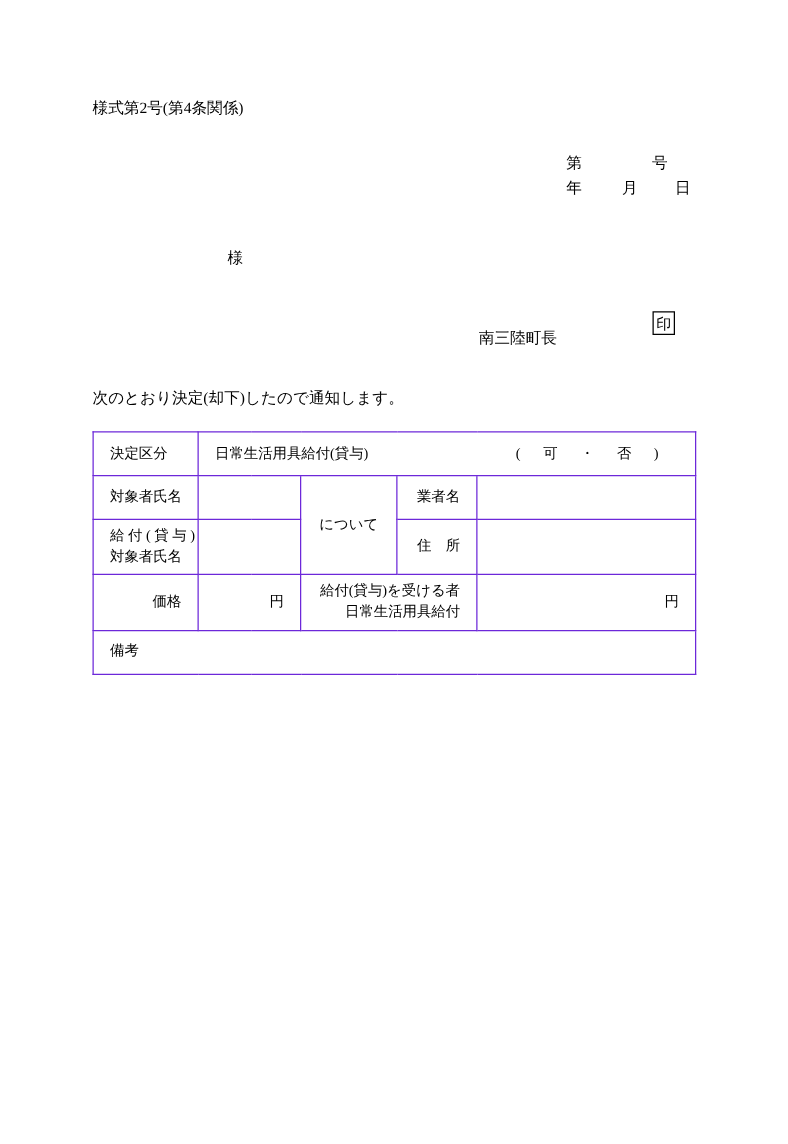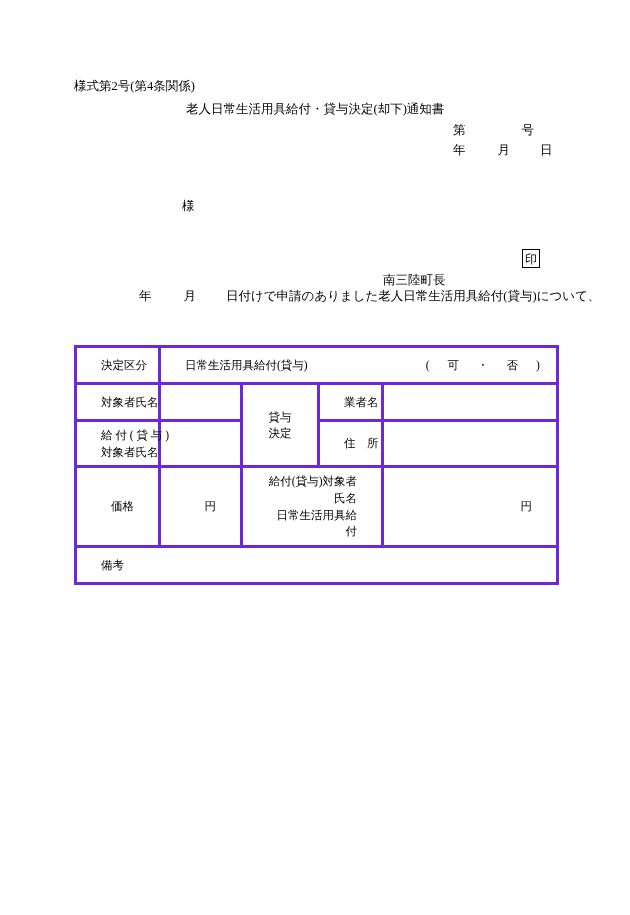--- a/index.html
+++ b/index.html
@@ -63,21 +63,21 @@
     position: absolute;
     left: 182px;
     top: 198px;
     font-size: 12.5px;
     white-space: nowrap;
   }
 
   .issuer {
     position: absolute;
     left: 383px;
-    top: 272px;
+    top: 262px;
     font-size: 12.5px;
     white-space: nowrap;
   }
 
   .seal {
     position: absolute;
     left: 522px;
     top: 249px;
     width: 18px;
     height: 19px;
@@ -110,22 +110,22 @@
   .tbl {
     position: absolute;
     left: 74px;
     top: 345px;
     width: 482px;
     border-collapse: collapse;
     table-layout: fixed;
     font-size: 11.5px;
   }
   .tbl td {
-    border: 3px solid #6d28d9;
-    padding: 5px 24px;
+    border: 1px solid #6d28d9;
+    padding: 5px 13px;
     vertical-align: middle;
     height: 24px;
     line-height: 1.45;
   }
   .lbl { white-space: nowrap; }
   .cell-tall { height: 44px; text-align: right; }
   .mid { text-align: center; }
   .right-in { text-align: right; }
   .remarks-cell { height: 50px; vertical-align: top; }
   .kubun-val { white-space: nowrap; }
@@ -137,38 +137,35 @@
   .two-line { line-height: 1.5; font-family: Liberation Serif, serif; }
   .jusho { letter-spacing: 0px; }
 </style>
 </head>
 <body>
 
 <div class="page">
 
   <div class="form-no">様式第2号(第4条関係)</div>
 
-  <div class="doc-title">老人日常生活用具給付・貸与決定(却下)通知書</div>
 
   <div class="number-line">
     <span>第</span><span class="gap-a"></span><span>号</span>
   </div>
 
   <div class="date-line">
     <span>年</span><span class="gap-b"></span><span>月</span><span class="gap-c"></span><span>日</span>
   </div>
 
   <div class="addressee">様</div>
 
   <div class="issuer">南三陸町長</div>
   <div class="seal">印</div>
 
-  <div class="body-line1">
-    <span>年</span><span class="gap-b"></span><span>月</span><span class="gap-c"></span><span>日付けで申請のありました老人日常生活用具給付(貸与)について、</span>
-  </div>
+  <div class="body-line2">次のとおり決定(却下)したので通知します。</div>
 
   <table class="tbl">
     <colgroup>
       <col style="width:84px">
       <col style="width:42px">
       <col style="width:40px">
       <col style="width:77px">
       <col style="width:64px">
       <col style="width:175px">
     </colgroup>
@@ -178,42 +175,42 @@
         <td colspan="5">
           <span class="kubun-val">
             <span>日常生活用具給付(貸与)</span><span class="sp1"></span><span>(</span><span class="sp2"></span><span>可</span><span class="sp3"></span><span>・</span><span class="sp4"></span><span>否</span><span class="sp5"></span><span>)</span>
           </span>
         </td>
       </tr>
 
       <tr>
         <td class="lbl cell-tall">対象者氏名</td>
         <td class="cell-tall" colspan="2"></td>
-        <td class="mid" rowspan="2">貸与決定</td>
+        <td class="mid" rowspan="2">について</td>
         <td class="cell-tall lbl">業者名</td>
         <td class="cell-tall"></td>
       </tr>
 
       <tr>
         <td class="lbl cell-tall two-line">
           <span>給 付 ( 貸 与 )</span><br>
           <span>対象者氏名</span>
         </td>
         <td class="cell-tall" colspan="2"></td>
         <td class="cell-tall lbl jusho">住　所</td>
         <td class="cell-tall"></td>
       </tr>
 
       <tr>
         <td class="lbl cell-tall">価格</td>
         <td class="cell-tall right-in" colspan="2">
           <span></span><span>円</span>
         </td>
         <td class="cell-tall two-line" colspan="2">
-          <span>給付(貸与)対象者氏名</span><br>
+          <span>給付(貸与)を受ける者</span><br>
           <span>日常生活用具給付</span>
         </td>
         <td class="cell-tall right-in">
           <span></span><span>円</span>
         </td>
       </tr>
 
       <tr>
         <td class="remarks-cell" colspan="6">
           <span>備考</span>

